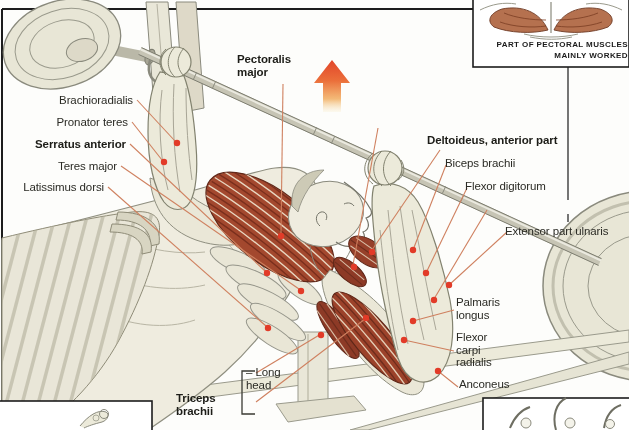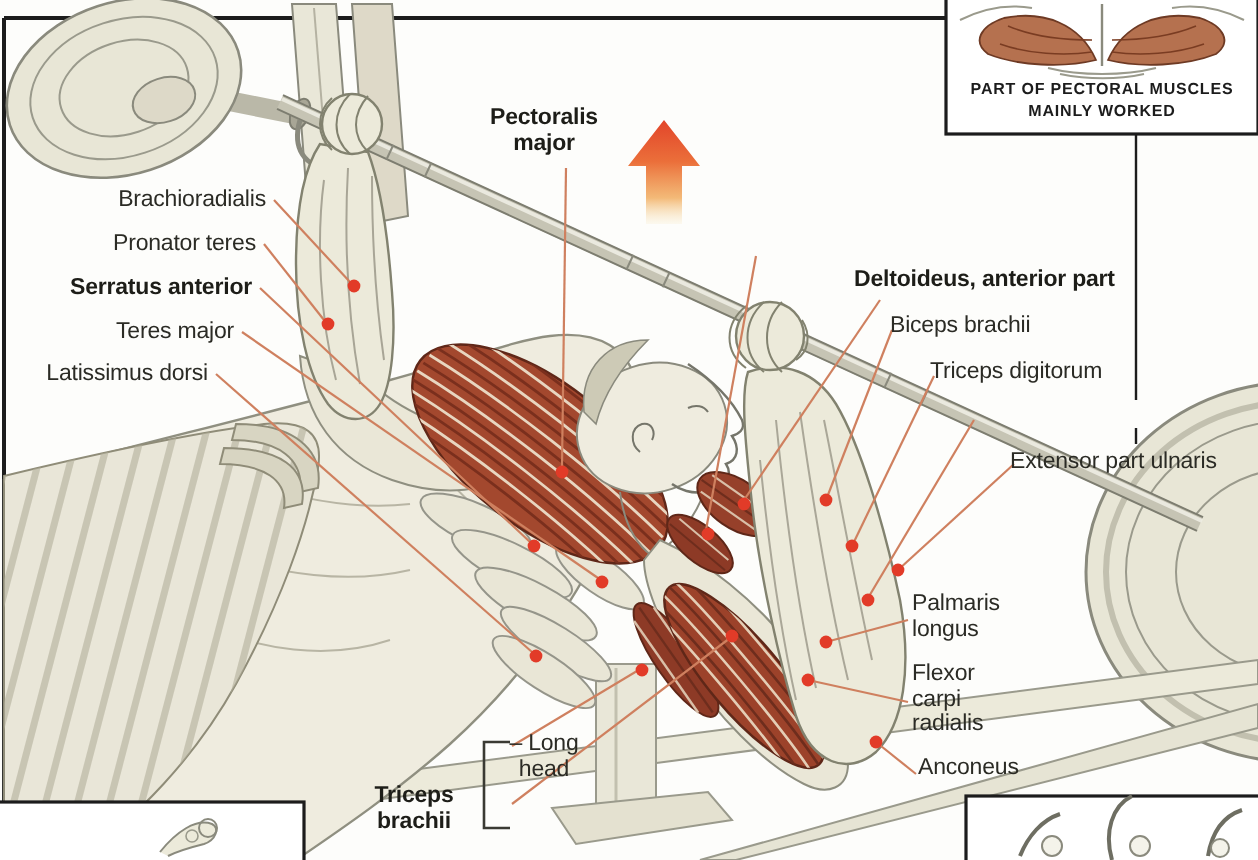--- a/index.html
+++ b/index.html
@@ -3,22 +3,22 @@
 <meta charset="utf-8">
 <style>
   html,body{margin:0;padding:0;background:#ffffff;}
   .stage{position:relative;width:629px;height:430px;background:#fdfdfb;overflow:hidden;
          font-family:"Liberation Sans",sans-serif;}
   .stage svg{position:absolute;left:0;top:0;}
   .lbl{position:absolute;font-size:11.5px;line-height:1.1;color:#2b2b25;
        letter-spacing:-0.1px;white-space:nowrap;}
   .lbl.wrap{white-space:normal;}
   .lbl.b{font-weight:bold;color:#1d1d18;}
-  .lbl.ra{text-align:center;}
-  .caption-line{position:absolute;left:474px;width:154px;text-align:center;
+  .lbl.ra{text-align:left;}
+  .caption-line{position:absolute;left:474px;width:154px;text-align:right;
        font-size:8px;font-weight:bold;color:#1c1c1c;letter-spacing:0.4px;}
 </style>
 </head>
 <body>
 
 <div class="stage">
 
 <svg width="629" height="430" viewBox="0 0 629 430">
   <defs>
     <linearGradient id="arrowGrad" x1="0" y1="0" x2="0" y2="1">
@@ -330,21 +330,21 @@
 </svg>
 
 <div class="lbl" style="top:94px;right:496px">Brachioradialis</div>
 <div class="lbl" style="top:116px;right:501px">Pronator teres</div>
 <div class="lbl b" style="top:138px;right:503px">Serratus anterior</div>
 <div class="lbl" style="top:160px;right:512px">Teres major</div>
 <div class="lbl" style="top:181px;right:525px">Latissimus dorsi</div>
 <div class="lbl b ra wrap" style="top:53px;left:237px;width:70px">Pectoralis major</div>
 <div class="lbl b" style="top:134px;left:427px">Deltoideus, anterior part</div>
 <div class="lbl" style="top:157px;left:445px">Biceps brachii</div>
-<div class="lbl" style="top:180px;left:465px">Triceps digitorum</div>
+<div class="lbl" style="top:180px;left:465px">Flexor digitorum</div>
 <div class="lbl" style="top:225px;left:505px">Extensor part ulnaris</div>
 <div class="lbl wrap" style="top:296px;left:456px;width:64px">Palmaris longus</div>
 <div class="lbl wrap" style="top:331px;left:456px;width:58px">Flexor carpi radialis</div>
 <div class="lbl" style="top:378px;left:459px">Anconeus</div>
 <div class="lbl b ra wrap" style="top:392px;right:391px;width:62px">Triceps brachii</div>
 <div class="lbl ra wrap" style="top:366px;left:246px;width:52px">– Long head</div>
 
 <div class="caption-line" style="top:40px">PART OF PECTORAL MUSCLES</div>
 <div class="caption-line" style="top:51px">MAINLY WORKED</div>
 

